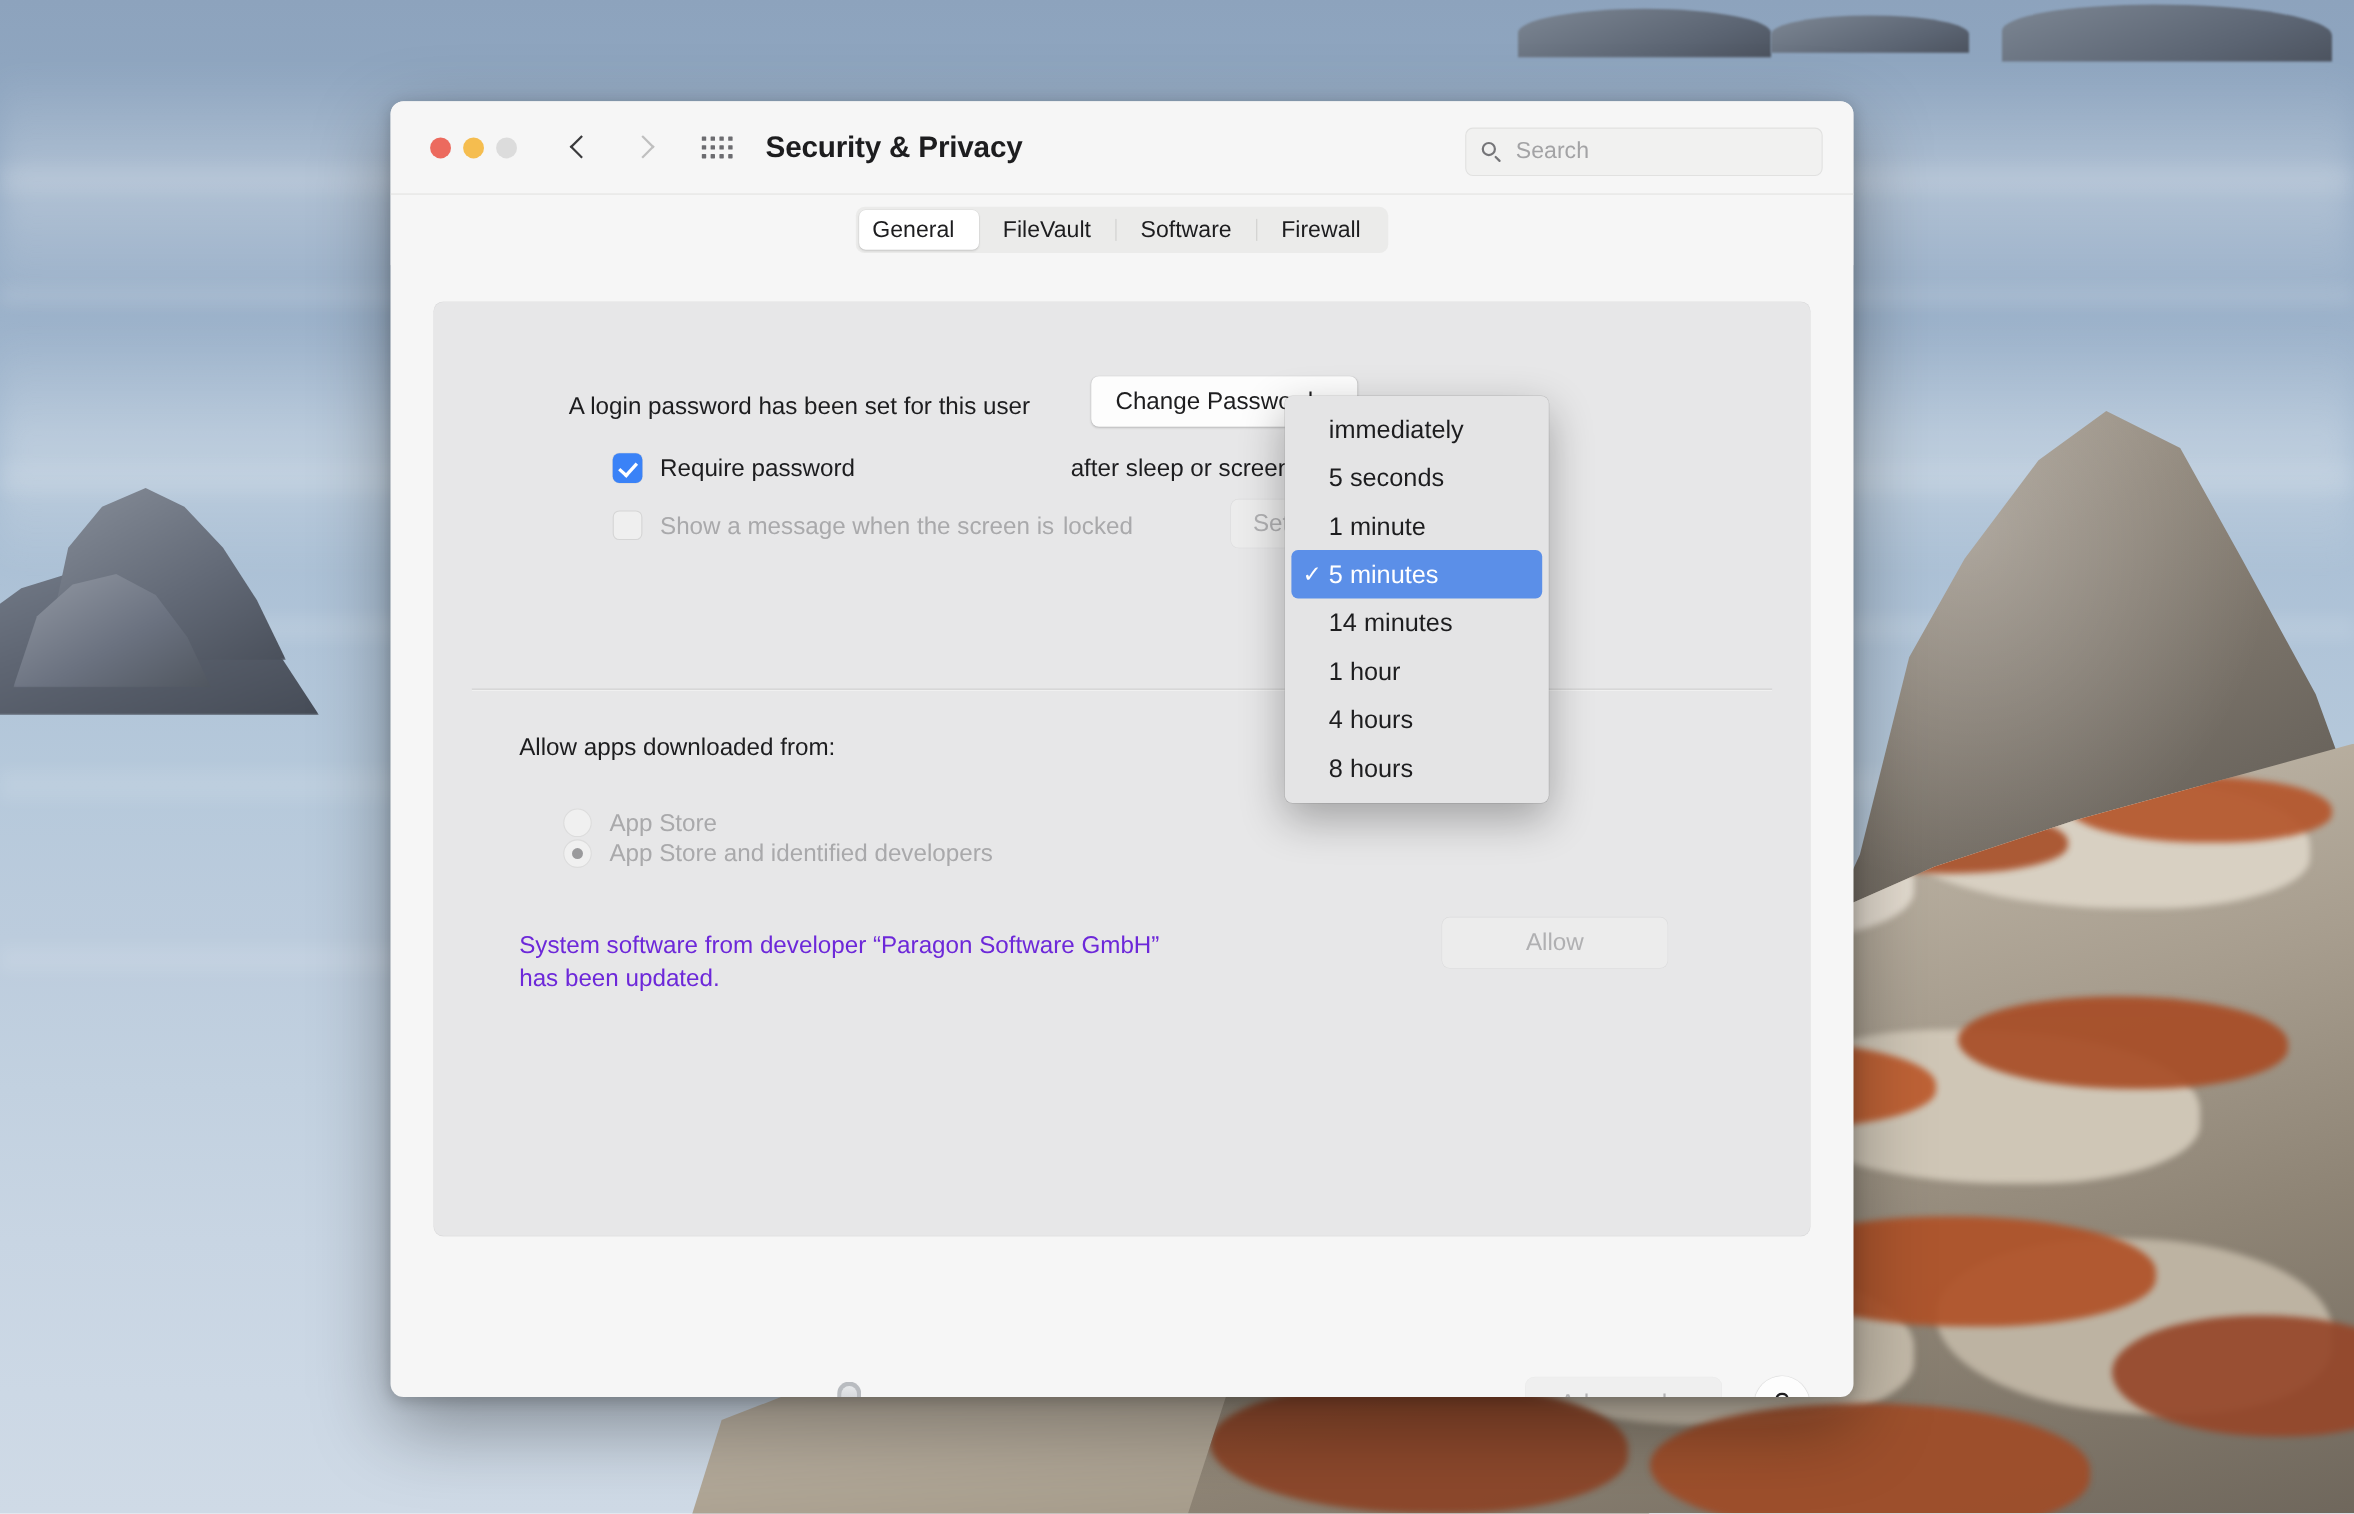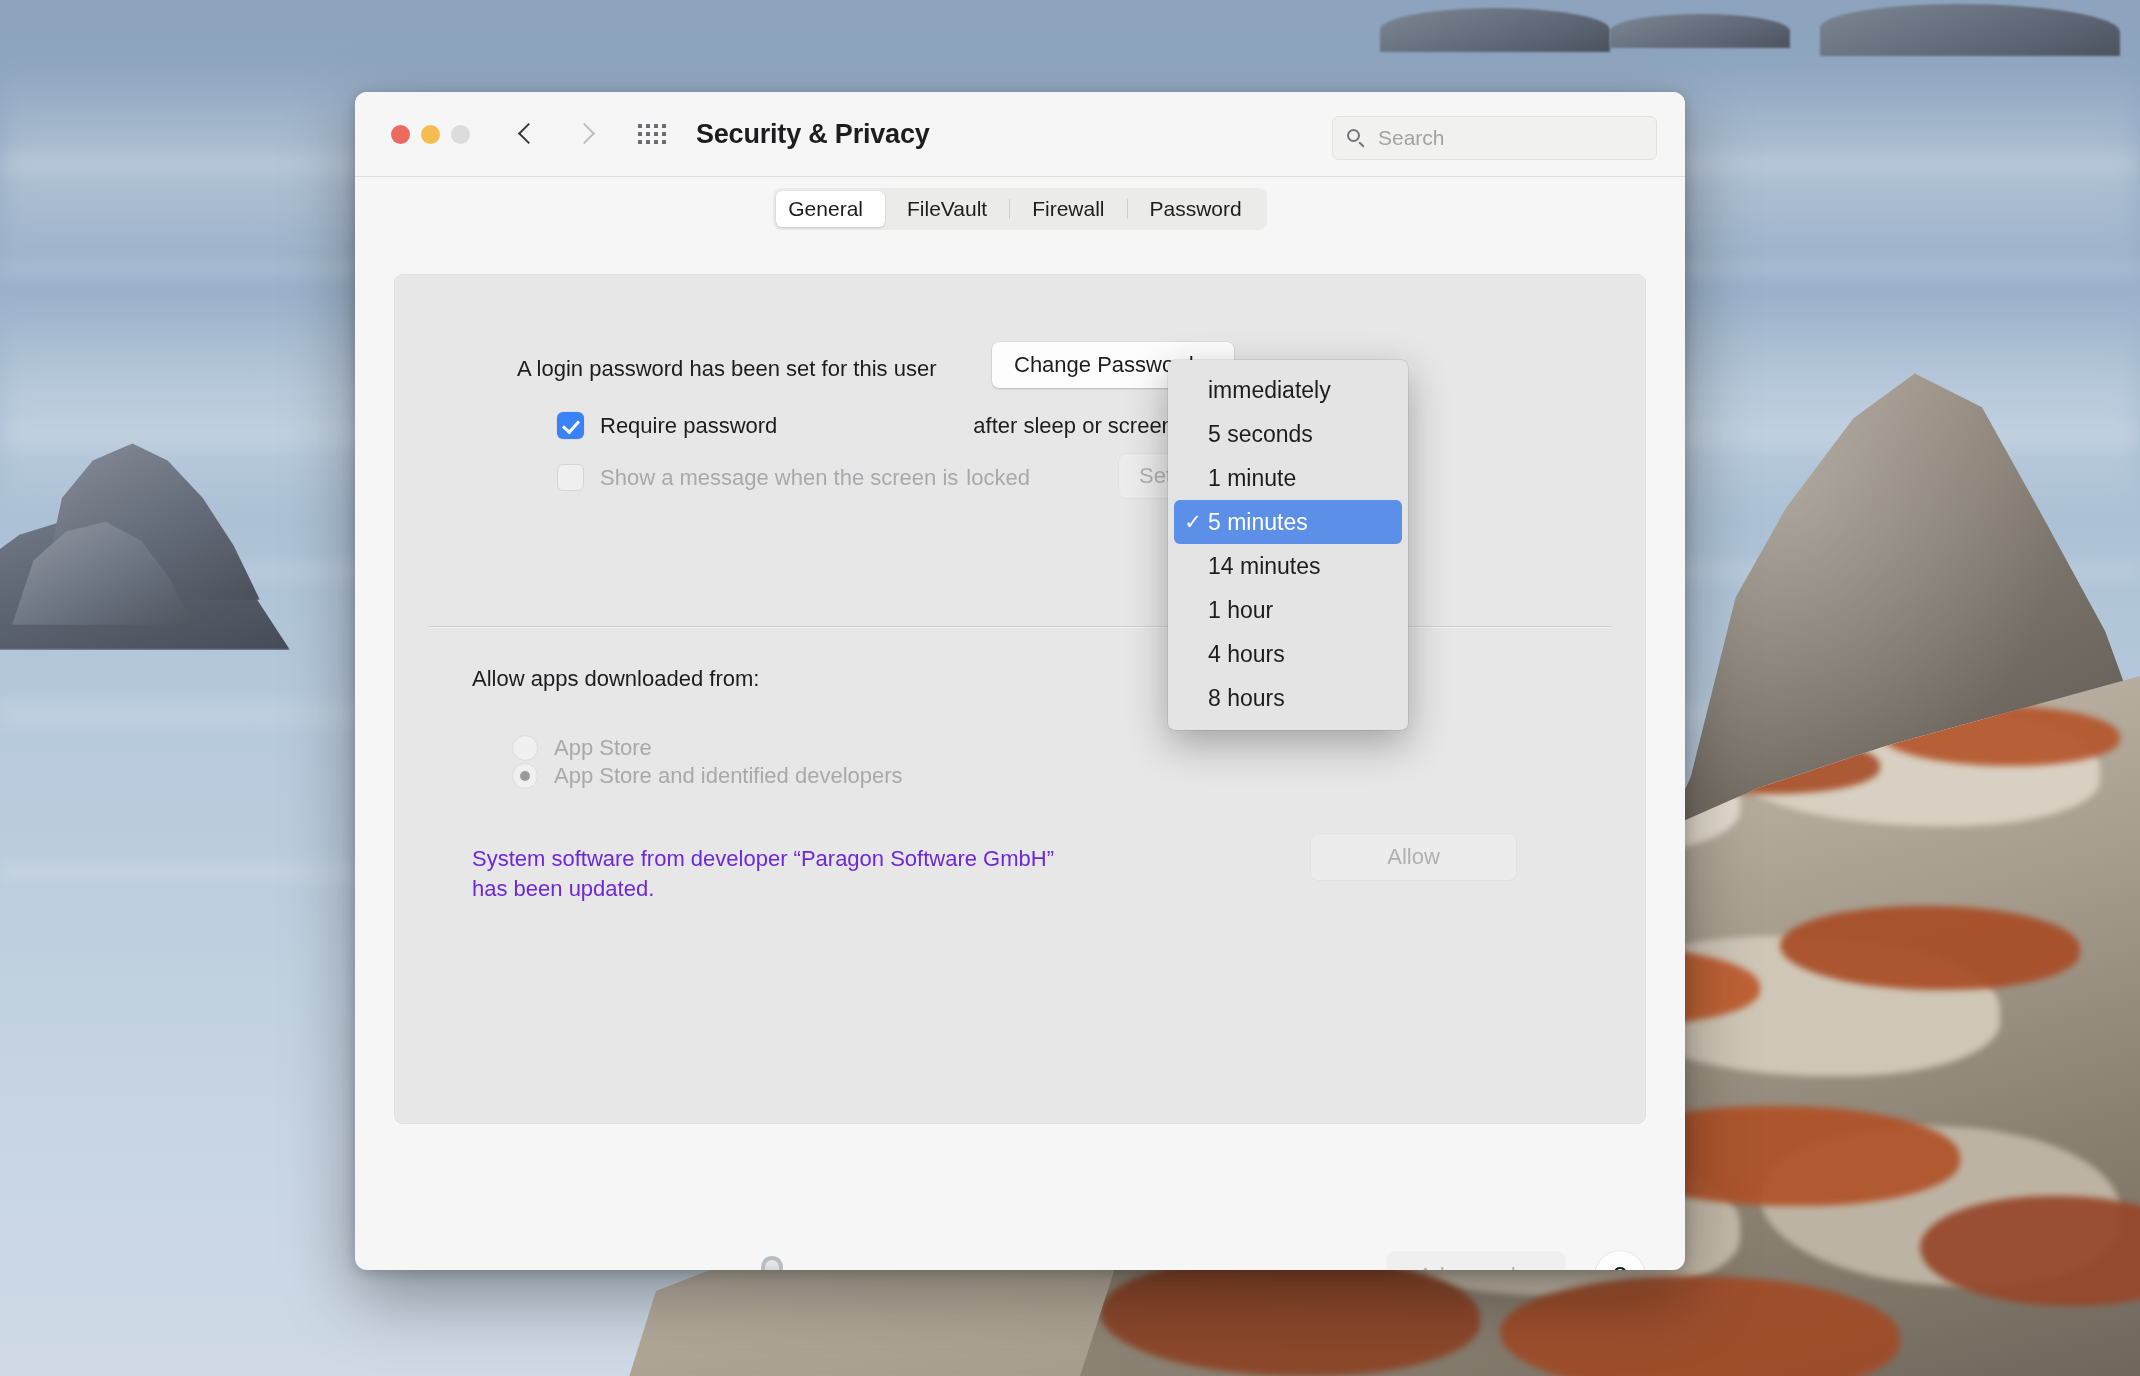--- a/index.html
+++ b/index.html
@@ -635,25 +635,25 @@
   <div id="tabbar-wrap">
     <div id="tabbar">
       <div class="tab selected">
           <span>General</span>
         </div>
       <div class="tab">
           <span>FileVault</span>
         </div>
       <div class="tab-sep"></div>
       <div class="tab">
-          <span>Firewall</span>
+          <span>Software</span>
         </div>
       <div class="tab-sep"></div>
       <div class="tab">
-          <span>Password</span>
+          <span>Firewall</span>
         </div>
     </div>
   </div>
 
   <div id="content-panel">
 
     <div id="login-pw-text" class="row">A login password has been set for this user</div>
 
     <button id="change-password-button">Change Password...</button>
 

